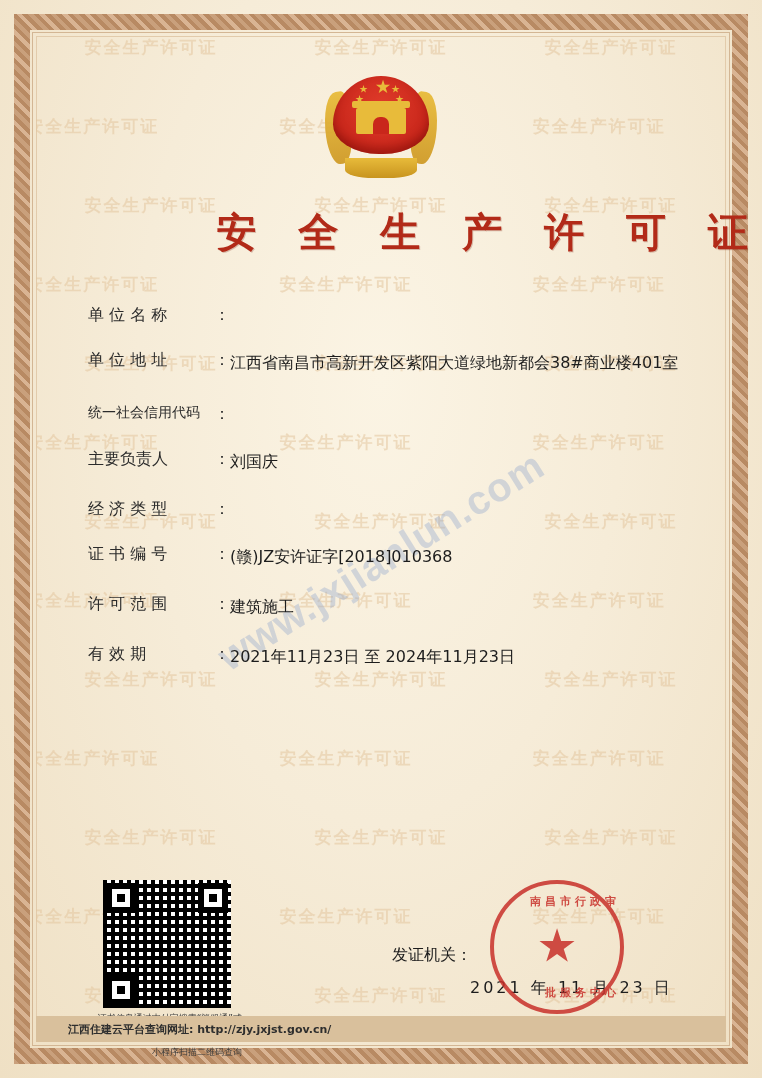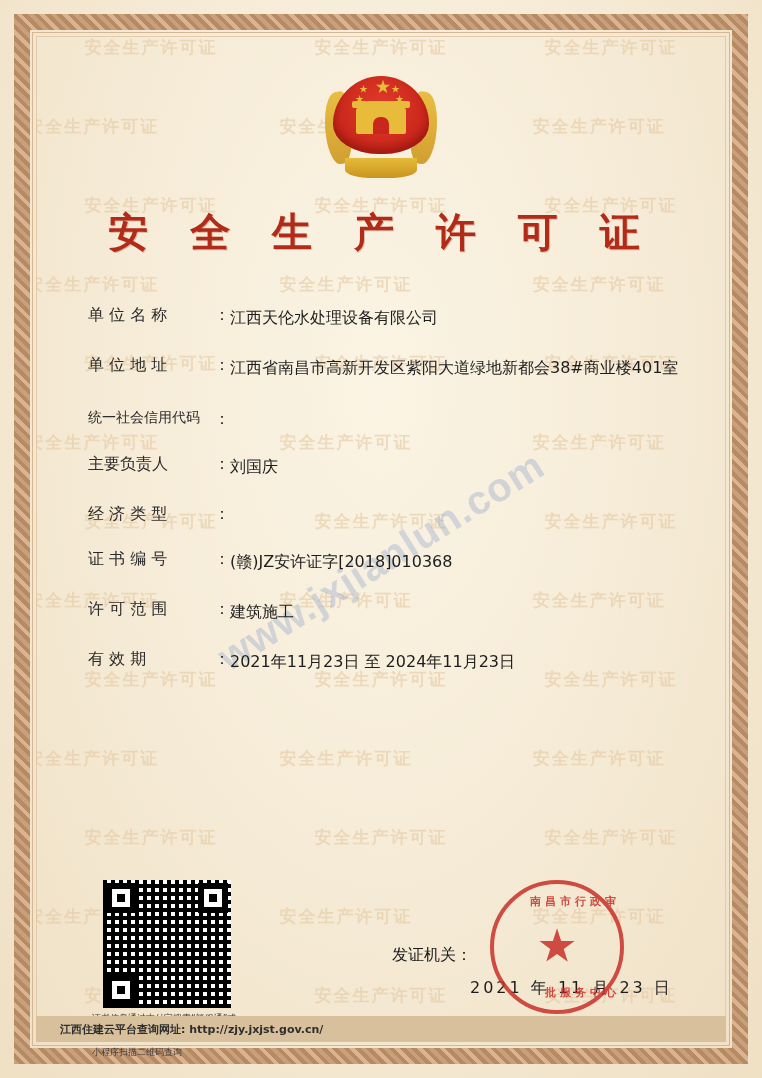--- a/index.html
+++ b/index.html
@@ -169,21 +169,21 @@
     width: 72px; height: 20px;
     background: linear-gradient(180deg, #e8bb3a, #c8941f);
     border-radius: 0 0 40% 40%;
   }
 
   
   .title {
     position: absolute;
     top: 205px;
     left: 0; right: 0;
-    text-align: center;
+    text-align: right;
     font-size: 40px;
     letter-spacing: 14px;
     font-weight: bold;
     color: #b22a18;
     text-shadow: 1px 1px 0 rgba(120,30,15,.25);
     font-family: "DejaVu Sans", sans-serif;
     z-index: 5;
   }
 
   
@@ -228,21 +228,21 @@
   .field.tight { margin-bottom: 28px; }
   .field.code .label { font-size: 14px; }
 
   
   .qr-block {
     position: absolute;
     left: 92px;
     top: 880px;
     width: 150px;
     z-index: 5;
-    text-align: left;
+    text-align: right;
   }
   .qr {
     width: 128px;
     height: 128px;
     margin: 0 auto;
     background-color: #fff;
     background-image:
       repeating-linear-gradient(90deg, #000 0 4px, transparent 4px 8px),
       repeating-linear-gradient(0deg, #000 0 4px, transparent 4px 8px);
     background-blend-mode: multiply;
@@ -329,21 +329,21 @@
   
   .footer {
     position: absolute;
     left: 36px;
     right: 36px;
     bottom: 36px;
     height: 26px;
     background: #d9c09c;
     display: flex;
     align-items: center;
-    padding-left: 24px;
+    padding-left: 32px;
     box-sizing: border-box;
     font-size: 11px;
     color: #2e2e2e;
     font-family: "DejaVu Sans", sans-serif;
     z-index: 7;
     font-weight: bold;
   }
 </style>
 </head>
 <body>
@@ -441,21 +441,20 @@
     </div>
   </div>
 
   <div class="title">安 全 生 产 许 可 证</div>
 
   <div class="fields">
 
     <div class="field">
       <div class="label spread">单 位 名 称</div>
       <div class="colon">：</div>
-      <div class="value">江西天伦水处理设备有限公司</div>
     </div>
 
     <div class="field tight">
       <div class="label spread">单 位 地 址</div>
       <div class="colon">：</div>
       <div class="value">江西省南昌市高新开发区紫阳大道绿地新都会38#商业楼401室</div>
     </div>
 
     <div class="field code">
       <div class="label">统一社会信用代码</div>

